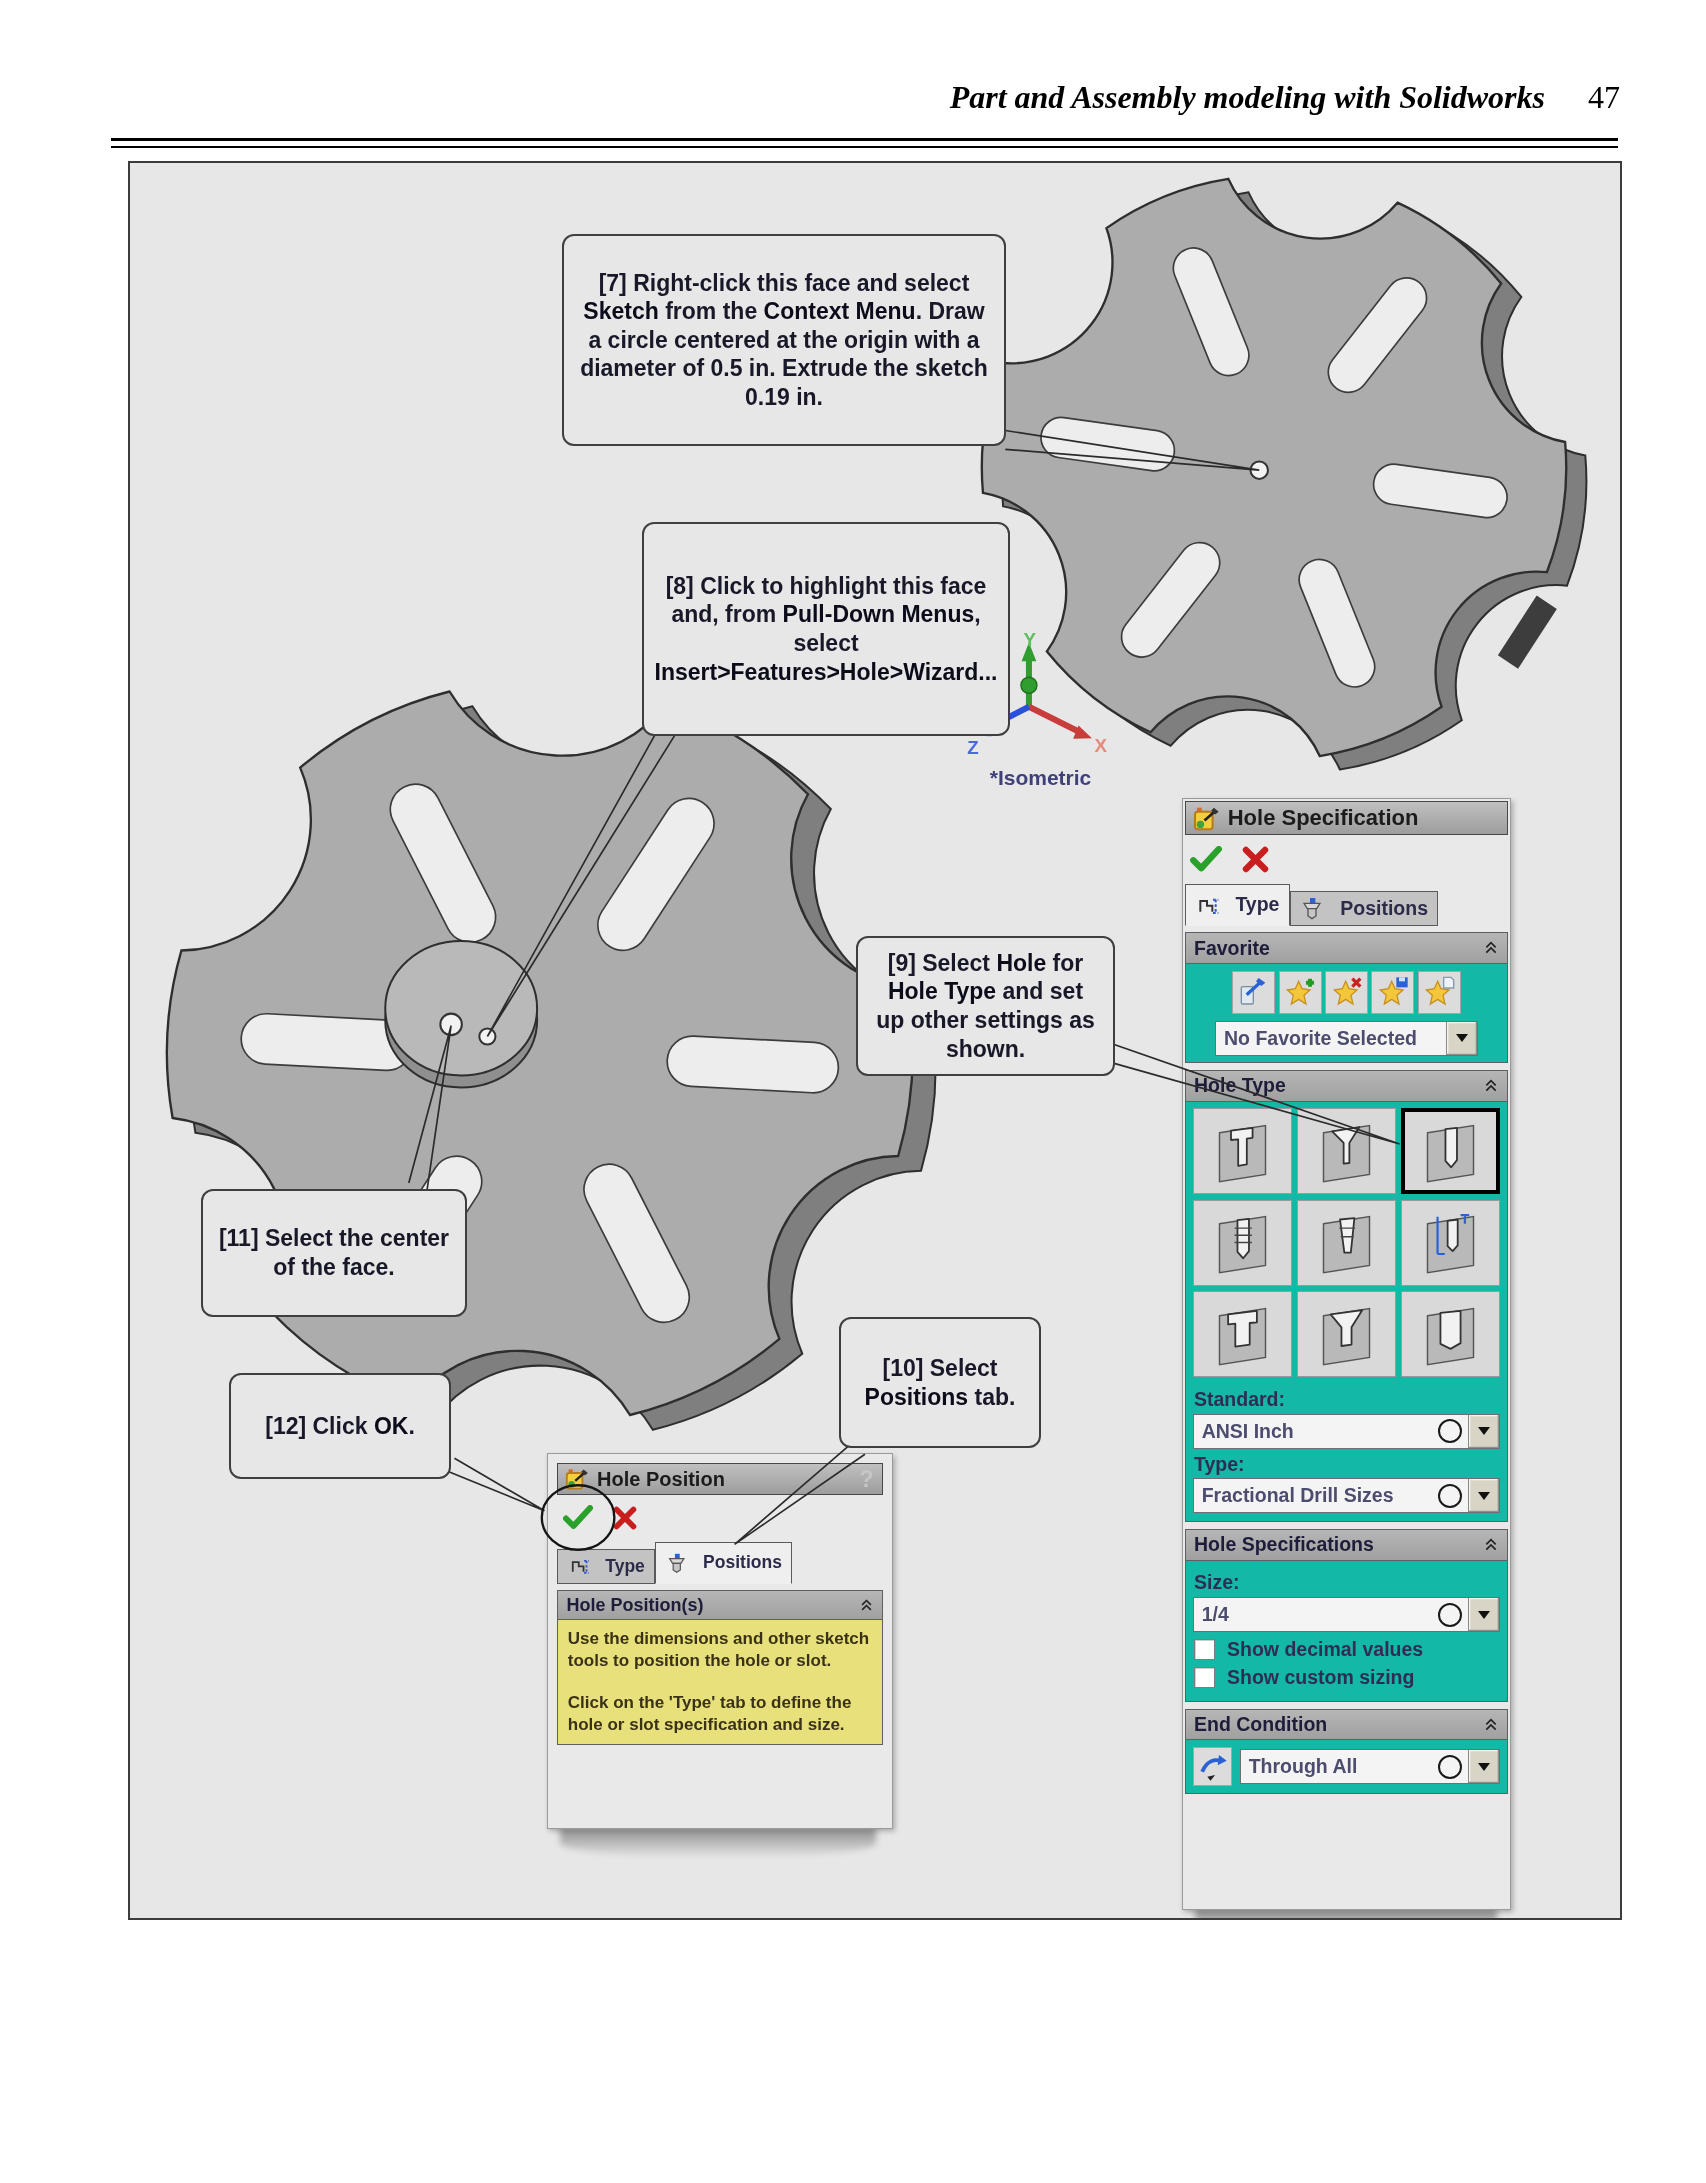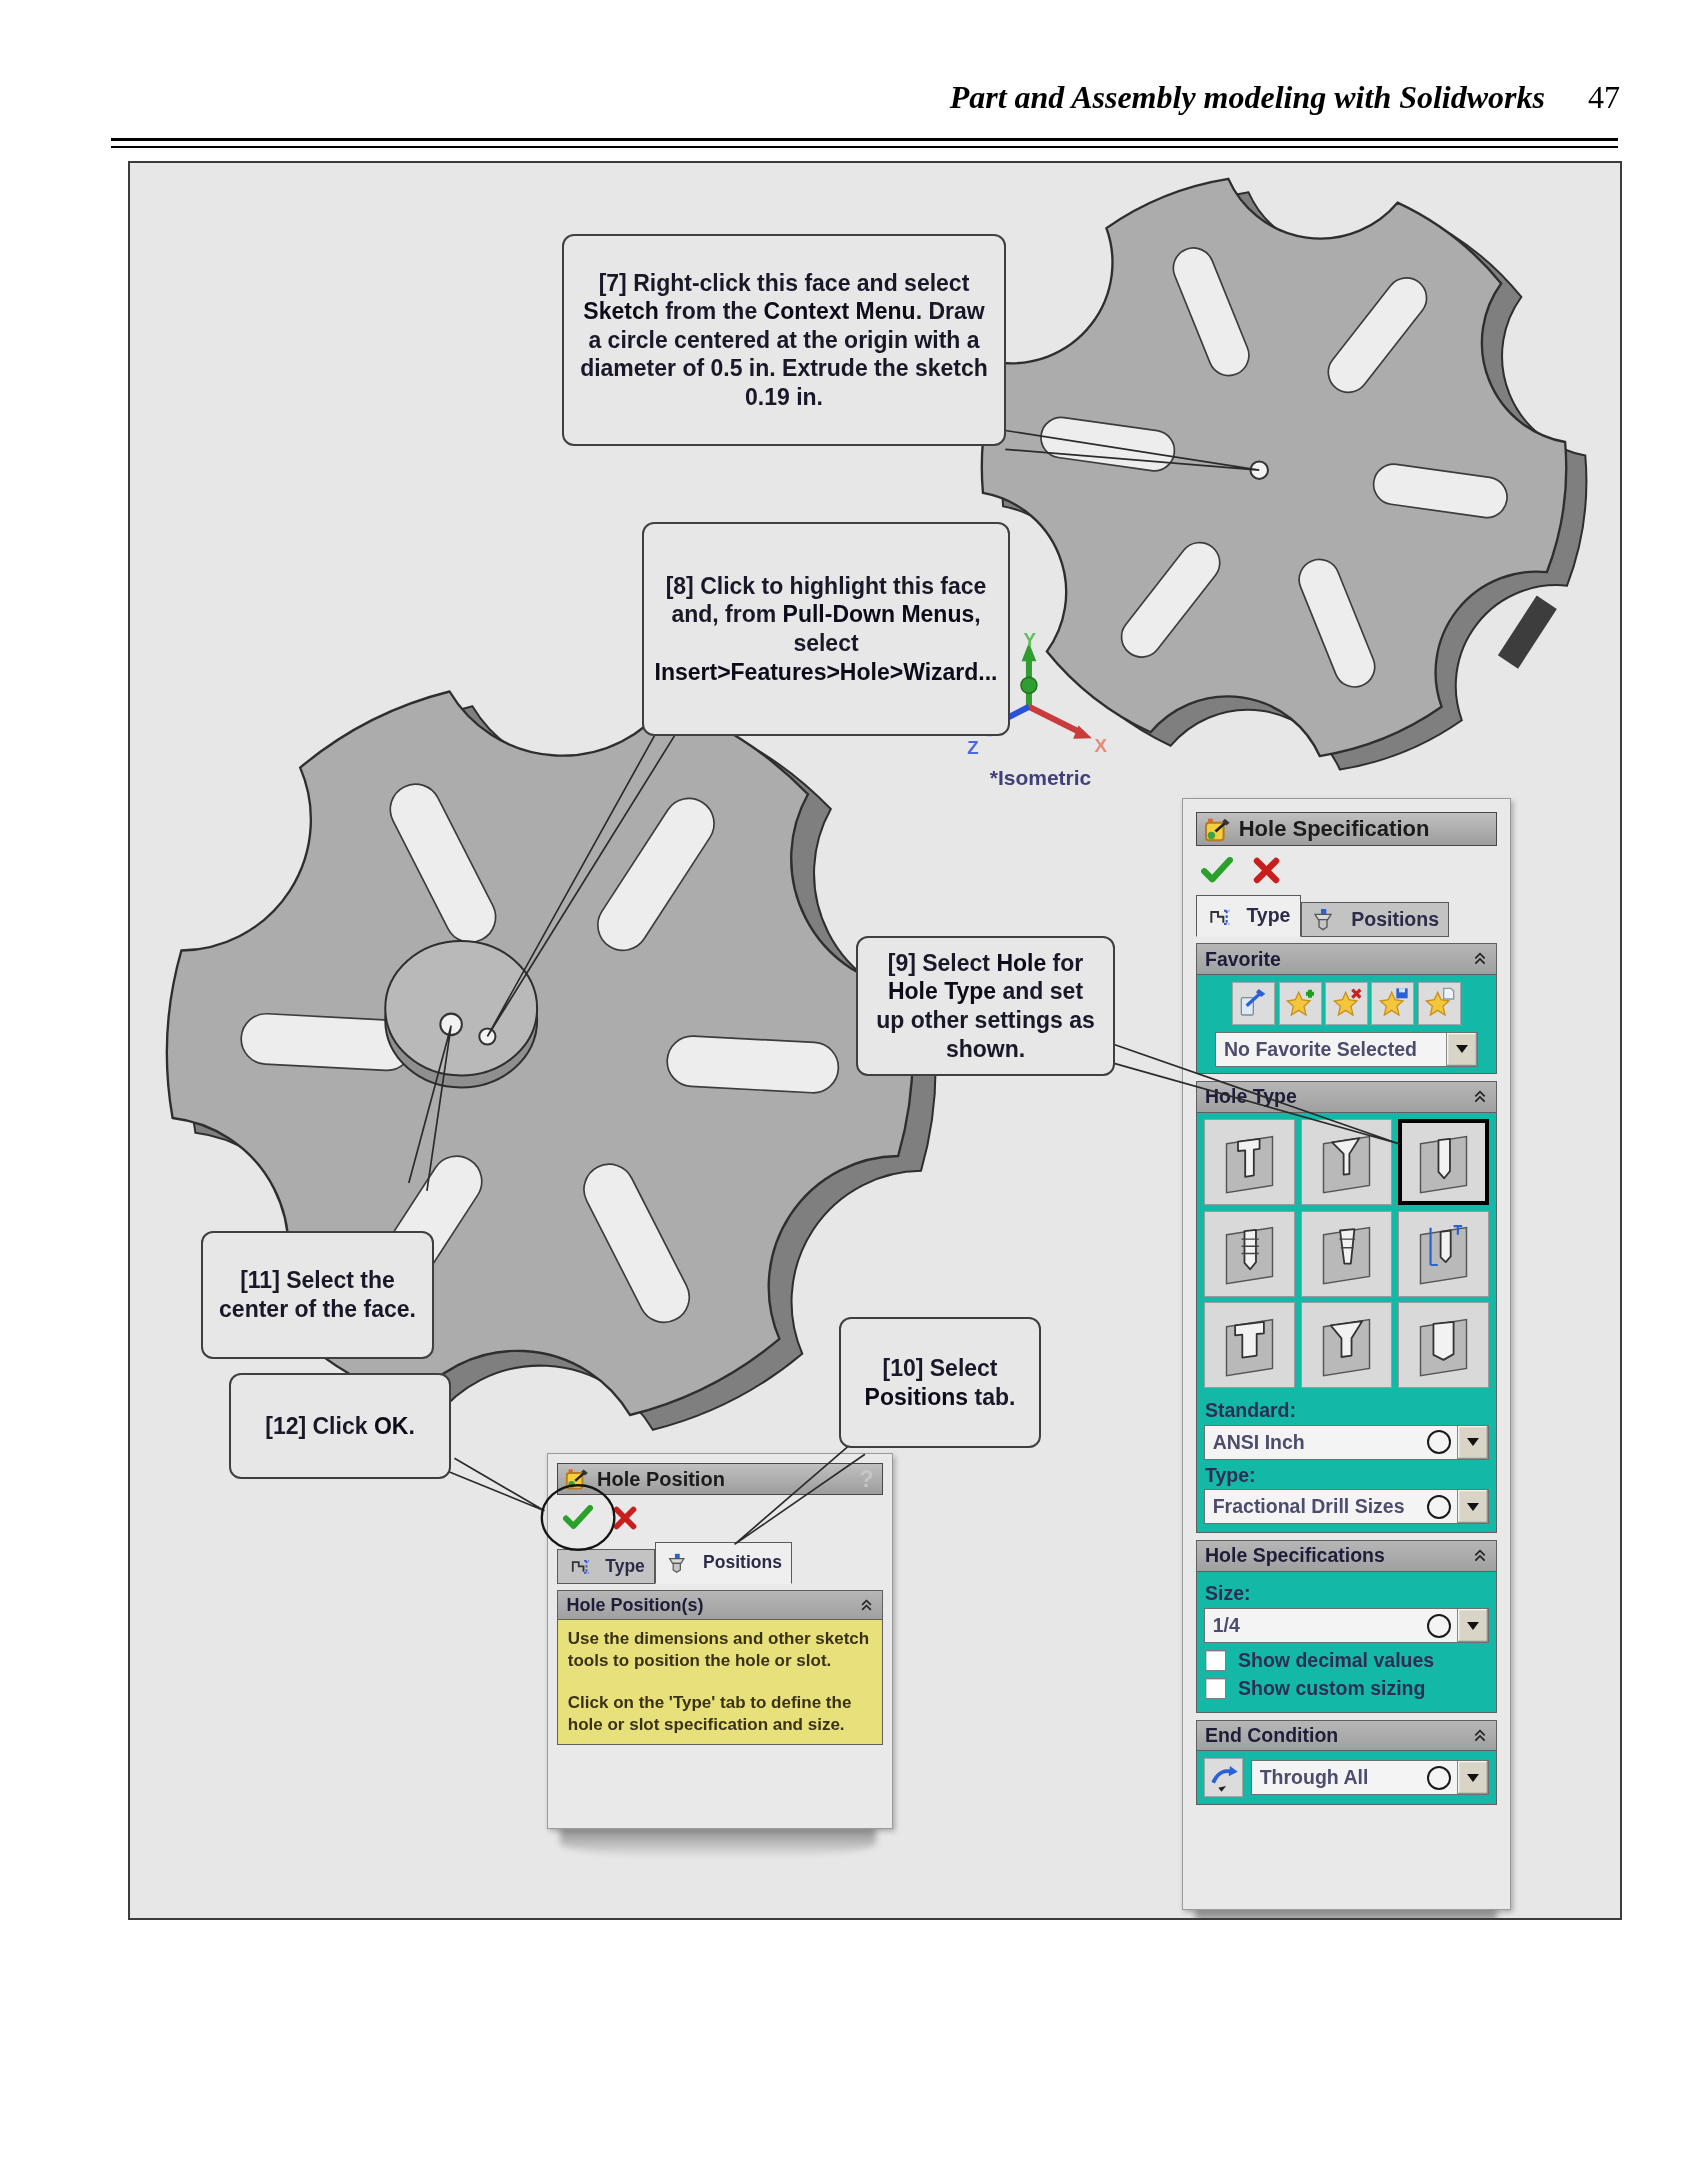--- a/index.html
+++ b/index.html
@@ -149,28 +149,28 @@
     </div>
     <div class="callout" style="left:512px;top:359px;width:368px;height:214px;">
       <div><span>[8] Click to highlight this face and, from </span><b>Pull-Down Menus</b><span>, select </span><b>Insert&gt;Features&gt;Hole&gt;Wizard...</b></div>
     </div>
     <div class="callout" style="left:726px;top:773px;width:259px;height:140px;">
       <div><span>[9] Select </span><b>Hole</b><span> for </span><b>Hole Type</b><span> and set up other settings as shown.</span></div>
     </div>
     <div class="callout" style="left:709px;top:1154px;width:202px;height:131px;">
       <div><span>[10] Select </span><b>Positions</b><span> tab.</span></div>
     </div>
-    <div class="callout" style="left:71px;top:1068px;width:233px;height:128px;">
+    <div class="callout" style="left:71px;top:1026px;width:266px;height:128px;">
       <div><span>[11] Select the center of the face.</span></div>
     </div>
     <div class="callout" style="left:99px;top:1210px;width:222px;height:106px;">
       <div><span>[12] Click </span><b>OK</b><span>.</span></div>
     </div>
 
-    <div class="panel hs-font" style="left:1052px;top:635px;width:329px;height:1112px;padding:13px;gap:6.7px;">
+    <div class="panel hs-font" style="left:1052px;top:635px;width:329px;height:1112px;padding:2px;gap:6.7px;">
       <div class="ptitle ptitle-hs">
         <svg width="27" height="27" viewBox="0 0 40 40">
           <rect x="6" y="4" width="7" height="5" fill="#d86a2a"></rect>
           <rect x="3" y="10" width="26" height="26" rx="4" fill="#f3cf3e" stroke="#b87a1e" stroke-width="3"></rect>
           <circle cx="11" cy="29" r="5.5" fill="#3fa23f"></circle>
           <path d="M17 23 L33 9" stroke="#222" stroke-width="4"></path>
           <path d="M31 4 l7 6 -5 4 -6 -6 z" fill="#333"></path>
         </svg>
         <span>Hole Specification</span>
       </div>

